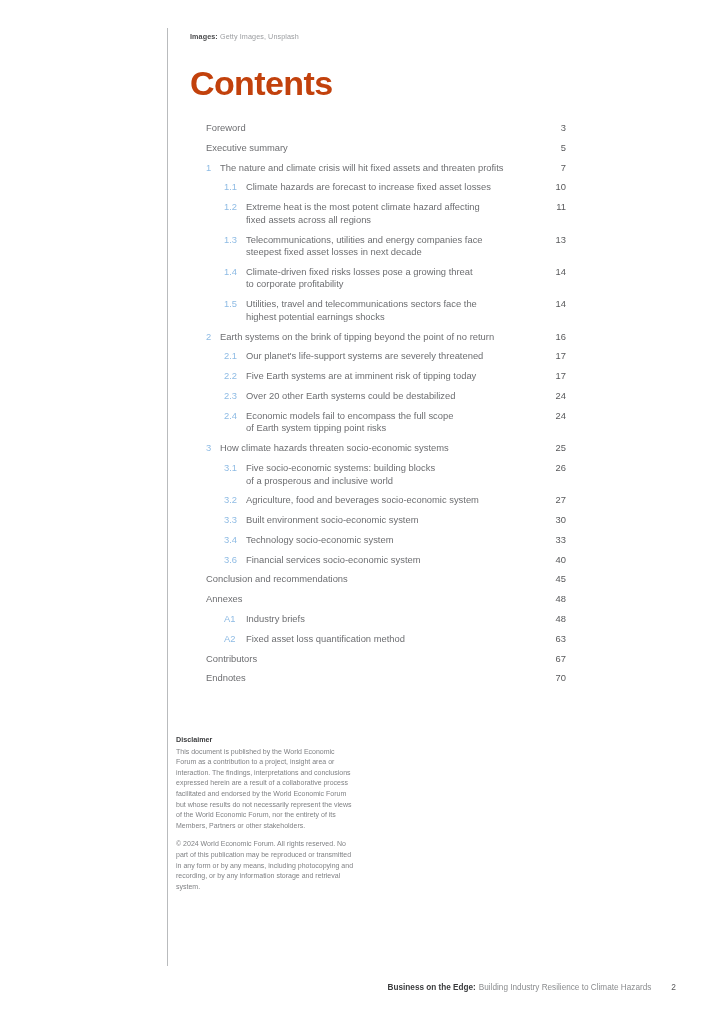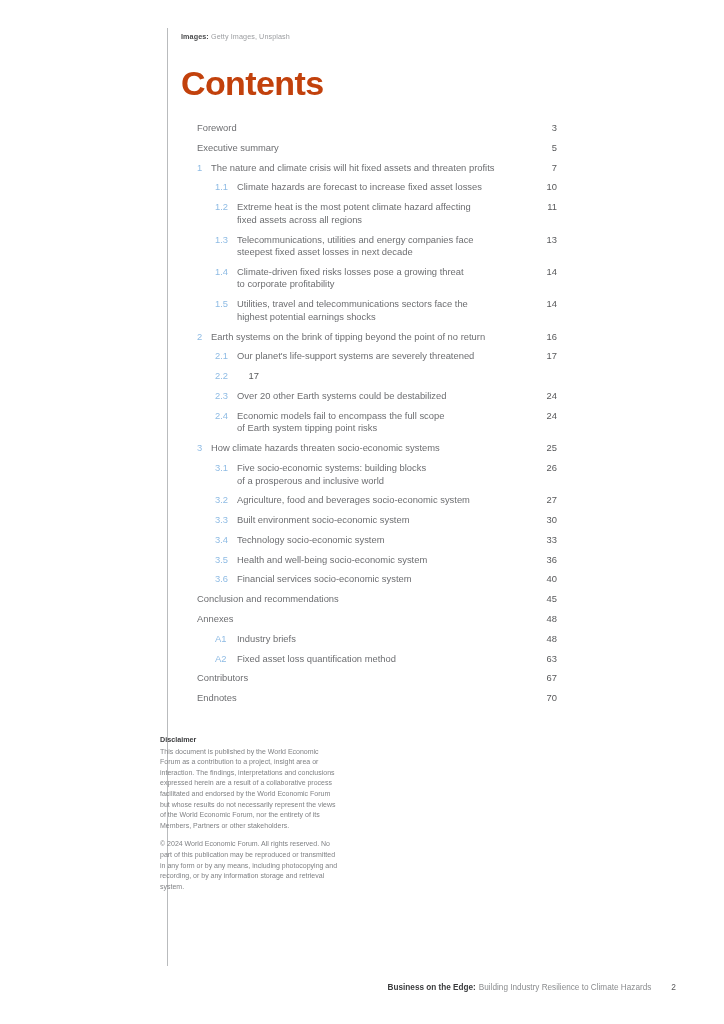--- a/index.html
+++ b/index.html
@@ -27,21 +27,21 @@
     position: absolute;
     left: 167px;
     top: 28px;
     width: 1px;
     height: 938px;
     background: #b9bbbd;
   }
 
   .content-col {
     position: absolute;
-    left: 181px;
+    left: 190px;
     top: 31px;
     width: 380px;
   }
 
   
   .credit {
     font-size: 7.2px;
     line-height: 11px;
     color: #9b9da0;
     letter-spacing: 0.1px;
@@ -108,21 +108,21 @@
     color: #58595b;
     font-size: 9.4px;
   }
 
   
   .toc-row.twoline { margin-bottom: 7.2px; }
 
   
   .disclaimer {
     position: absolute;
-    left: 160px;
+    left: 176px;
     top: 735px;
     width: 178px;
     font-size: 7.0px;
     line-height: 10.6px;
     color: #808285;
   }
   .disclaimer-title {
     font-weight: bold;
     color: #3b3c3e;
     font-size: 7.2px;
@@ -220,20 +220,21 @@
           <span class="label"><span>Earth systems on the brink of tipping beyond the point of no return</span></span>
           <span class="pg">16</span>
         </div>
         <div class="toc-row lvl1">
           <span class="num lvl1">2.1</span>
           <span class="label"><span>Our planet's life-support systems are severely threatened</span></span>
           <span class="pg">17</span>
         </div>
         <div class="toc-row lvl1">
           <span class="num lvl1">2.2</span>
+          <span class="label"><span>Five Earth systems are at imminent risk of tipping today</span></span>
           <span class="pg">17</span>
         </div>
         <div class="toc-row lvl1">
           <span class="num lvl1">2.3</span>
           <span class="label"><span>Over 20 other Earth systems could be destabilized</span></span>
           <span class="pg">24</span>
         </div>
         <div class="toc-row lvl1 twoline">
           <span class="num lvl1">2.4</span>
           <span class="label"><span>Economic models fail to encompass the full scope</span><span class="line2">of Earth system tipping point risks</span></span>
@@ -256,25 +257,20 @@
         </div>
         <div class="toc-row lvl1">
           <span class="num lvl1">3.3</span>
           <span class="label"><span>Built environment socio-economic system</span></span>
           <span class="pg">30</span>
         </div>
         <div class="toc-row lvl1">
           <span class="num lvl1">3.4</span>
           <span class="label"><span>Technology socio-economic system</span></span>
           <span class="pg">33</span>
-        </div>
-        <div class="toc-row lvl1">
-          <span class="num lvl1">3.5</span>
-          <span class="label"><span>Health and well-being socio-economic system</span></span>
-          <span class="pg">36</span>
         </div>
         <div class="toc-row lvl1">
           <span class="num lvl1">3.6</span>
           <span class="label"><span>Financial services socio-economic system</span></span>
           <span class="pg">40</span>
         </div>
         <div class="toc-row lvl0">
           <span class="num blank0"></span>
           <span class="label"><span>Conclusion and recommendations</span></span>
           <span class="pg">45</span>

